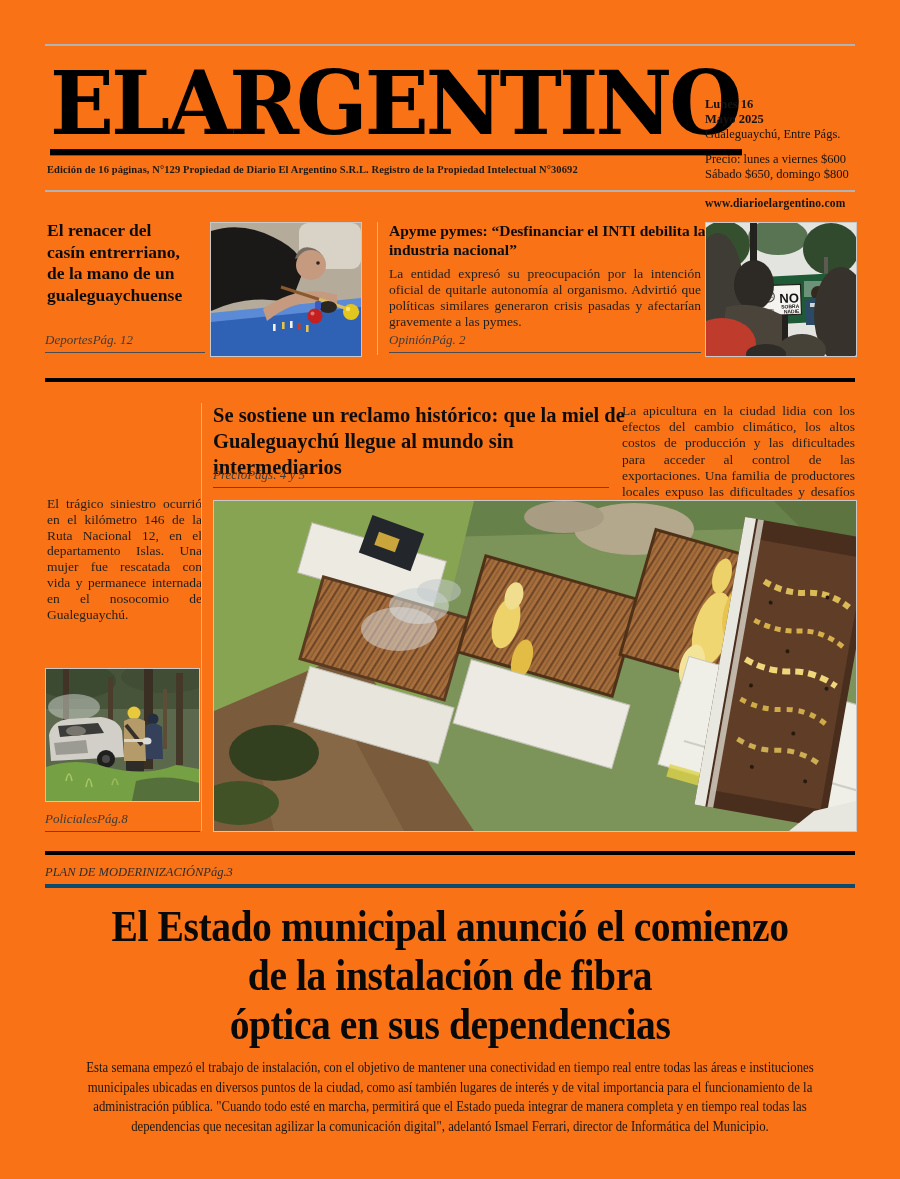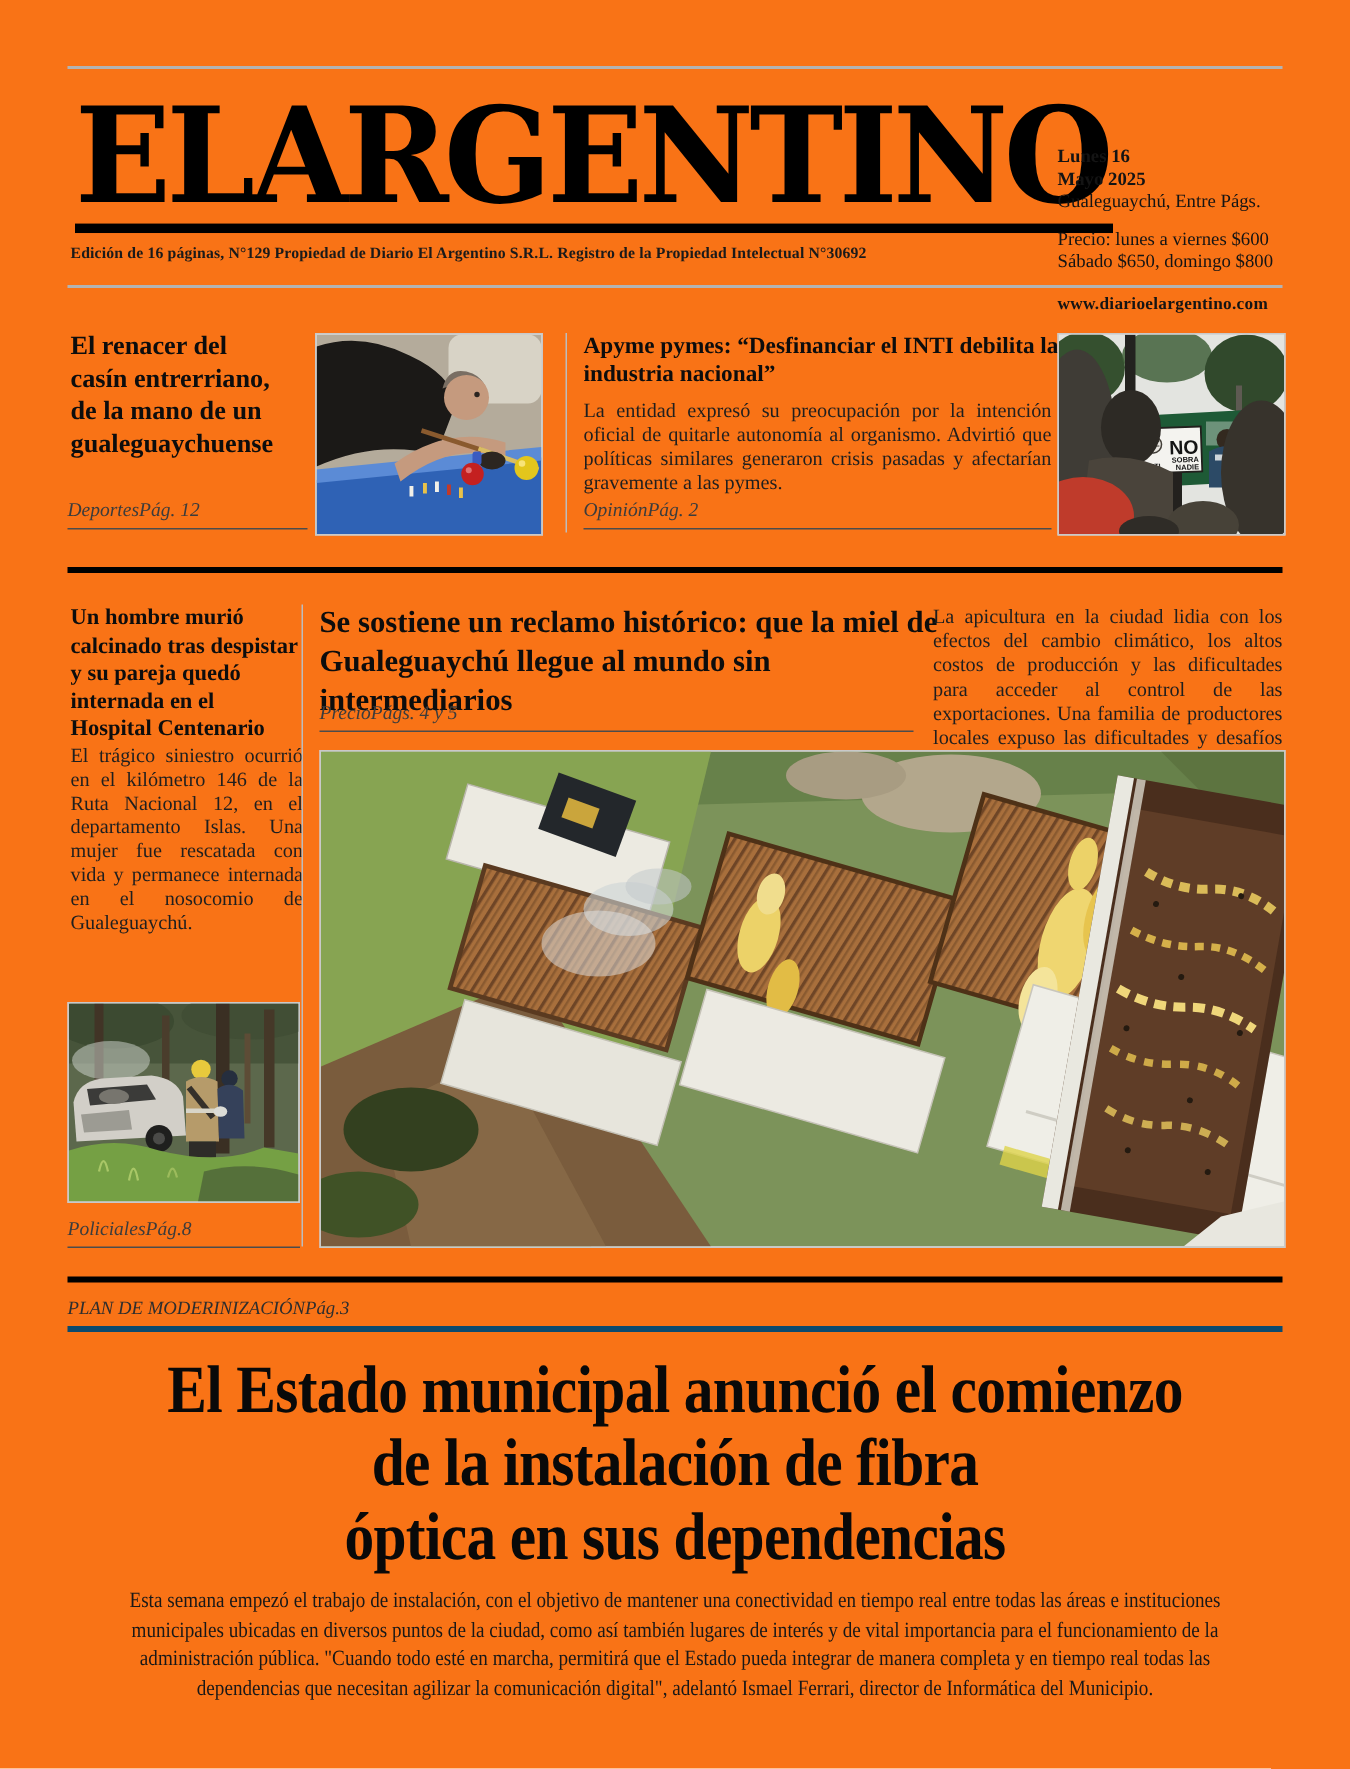--- a/index.html
+++ b/index.html
@@ -158,25 +158,20 @@
       <path d="M20,84 Q48,77 76,92 L76,133 L14,133 Z" fill="#4a443b"></path>
       <ellipse cx="16" cy="121" rx="34" ry="26" fill="#bf3b2b"></ellipse>
       <ellipse cx="135" cy="92" rx="27" ry="48" fill="#37332c"></ellipse>
       <ellipse cx="96" cy="127" rx="24" ry="16" fill="#474238"></ellipse>
       <ellipse cx="60" cy="131" rx="20" ry="10" fill="#2f2c27"></ellipse>
     </svg>
   </div>
 
   <div class="rule-dark" style="left:45px; top:378px; width:810px; height:4px;"></div>
 
-  <div class="headline h-crash">Un hombre murió
-calcinado tras despistar
-y su pareja quedó
-internada en el
-Hospital Centenario</div>
   <div class="body-text b-crash">El trágico siniestro ocurrió en el kilómetro 146 de la Ruta Nacional 12, en el departamento Islas. Una mujer fue rescatada con vida y permanece internada en el nosocomio de Gualeguaychú.</div>
 
   <div class="photo" style="left:45px; top:668px; width:153px; height:132px;">
     <svg width="153" height="132" viewBox="0 0 153 132">
       <rect width="153" height="132" fill="#5c684c"></rect>
       <rect width="153" height="40" fill="#47543a"></rect>
       <ellipse cx="30" cy="12" rx="40" ry="18" fill="#3c4a31"></ellipse>
       <ellipse cx="120" cy="8" rx="45" ry="16" fill="#414e35"></ellipse>
       <rect x="98" y="0" width="9" height="100" fill="#3a2f23"></rect>
       <rect x="130" y="4" width="7" height="92" fill="#453828"></rect>

